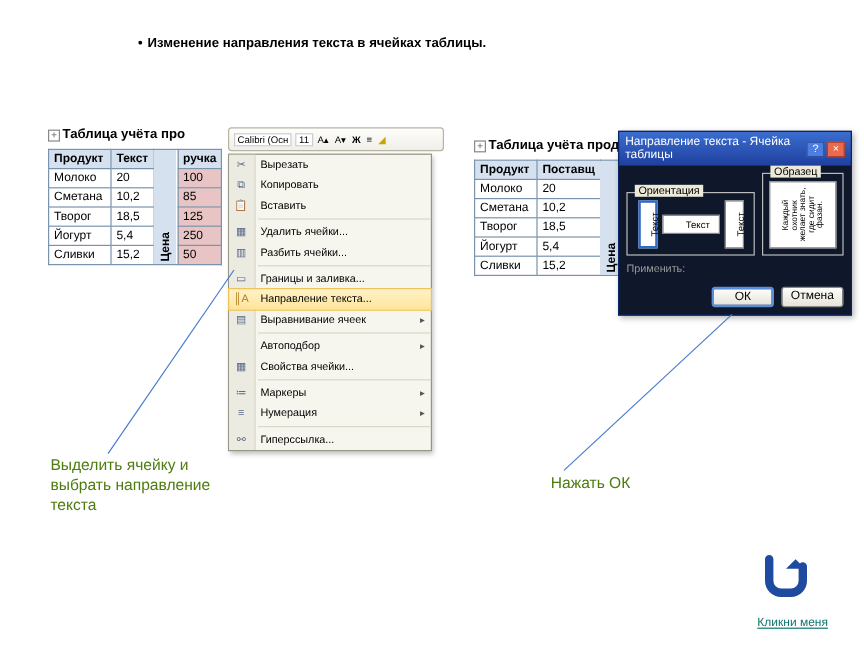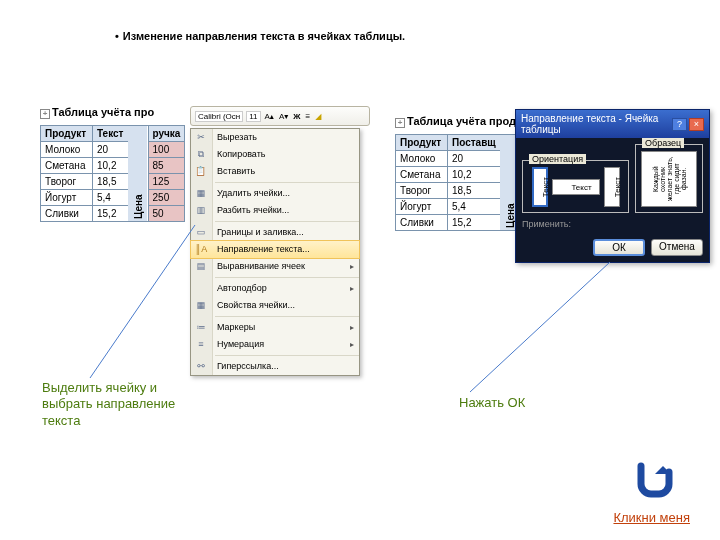--- a/index.html
+++ b/index.html
@@ -232,23 +232,23 @@
     line-height: 1.25;
   }
   .cap1 { top: 380px; left: 42px; width: 140px; }
   .cap2 { top: 395px; left: 420px; margin-left: 39px; }
   svg.lines { position: absolute; top: 0; left: 0; pointer-events: none; }
 
   .clickme {
     position: absolute;
     bottom: 15px;
     right: 30px;
-    color: #c2410c;
+    color: #0f766e;
     text-decoration: underline;
-    font-size: 13px;
+    font-size: 10px;
   }
   .uicon {
     position: absolute;
     bottom: 42px;
     right: 45px;
     width: 42px; height: 42px;
   }
 </style>
 </head>
 <body>

